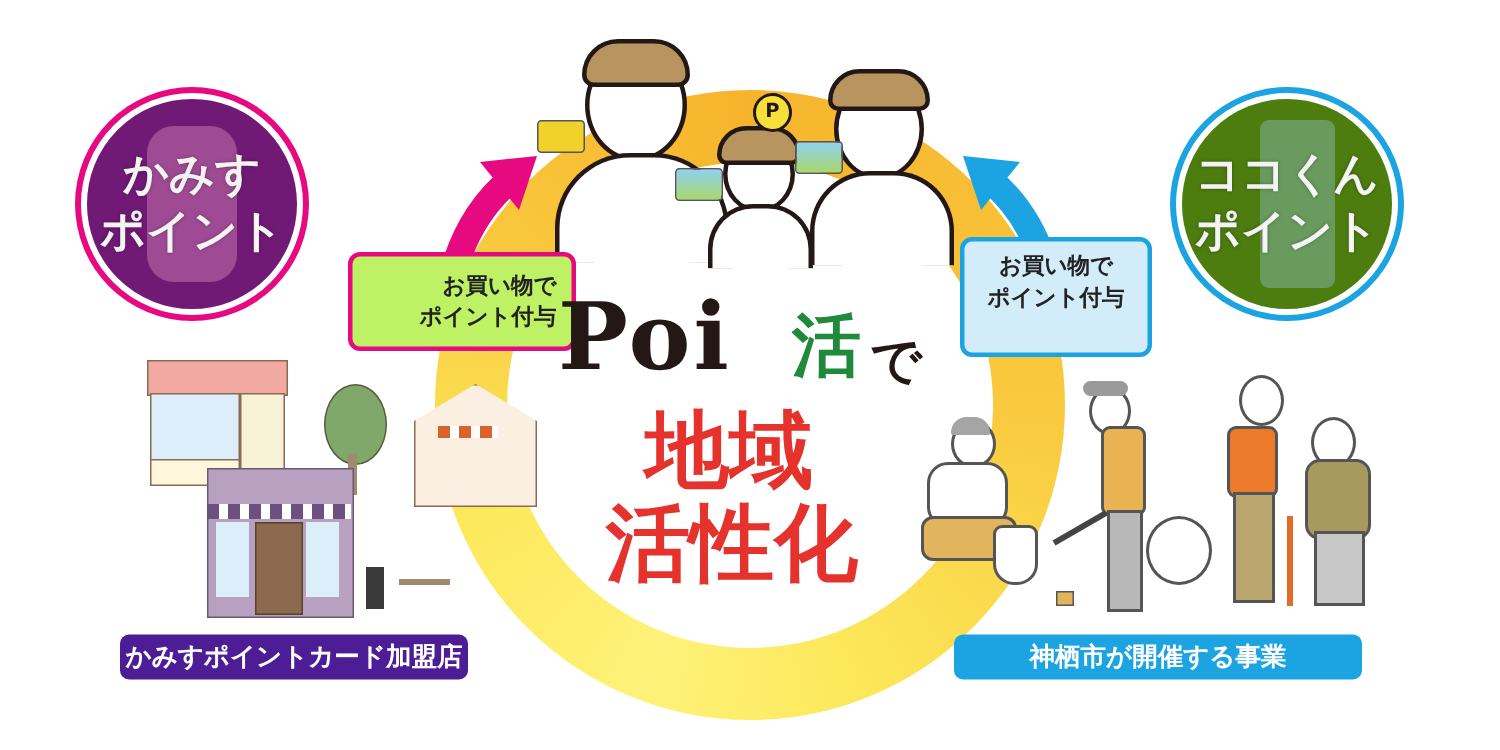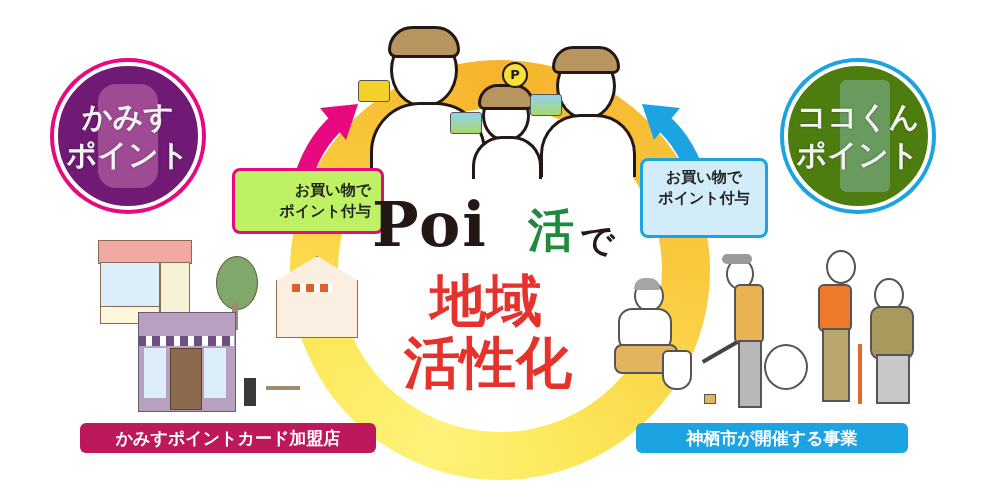--- a/index.html
+++ b/index.html
@@ -11,21 +11,21 @@
   .badge{width:140px;height:140px;border-radius:50%;border:4px solid #fff;box-shadow:0 0 0 4px currentColor;
     display:flex;flex-direction:column;align-items:center;justify-content:center;color:#fff;font-weight:bold;font-size:30px;line-height:38px;}
   .badge span{color:#fff;-webkit-text-stroke:1px rgba(0,0,0,0.05);text-shadow:0 0 3px rgba(0,0,0,0.25);}
   .badge-pink{left:54px;top:62px;background:#701a75;color:#e6097f;font-family:Liberation Serif, serif;}
   .badge-blue{left:784px;top:62px;background:#4d7c0f;color:#1ba3e2;}
   .badge-shape{position:absolute;border-radius:18px;opacity:.35;}
   .callout{border-radius:8px;border:3px solid;text-align:center;font-weight:bold;font-size:15px;line-height:21px;color:#222;padding:6px 10px;box-sizing:border-box;}
   .callout-pink{left:232px;top:168px;width:152px;height:66px;border-color:#e6097f;background:#bef264;padding-top:9px;text-align:right;}
   .callout-blue{left:640px;top:158px;width:128px;height:80px;border-color:#1ba3e2;background:#d3ecfa;}
   .label{height:30px;border-radius:6px;color:#fff;font-weight:bold;font-size:17px;line-height:30px;text-align:center;}
-  .label-pink{left:80px;top:423px;width:296px;background:#be185d;}
+  .label-pink{left:80px;top:423px;width:232px;background:#4c1d95;}
   .label-blue{left:636px;top:423px;width:272px;background:#1ba3e2;}
   .title-poi{left:372px;top:188px;font-family:"DejaVu Serif",serif;font-weight:bold;font-size:62px;color:#231815;letter-spacing:2px;}
   .title-katsu{left:528px;top:200px;font-weight:bold;font-size:46px;color:#1f8a3c;}
   .title-de{left:580px;top:218px;font-weight:bold;font-size:34px;color:#231815;}
   .title-red{color:#e6322d;font-weight:bold;font-size:56px;line-height:66px;text-align:center;}
   .person-head{border-radius:50%;background:#fff;border:3px solid #231815;}
   .hair{background:#b8955e;border:3px solid #231815;}
   .card{border:1px solid #555;border-radius:3px;}
 </style>
 </head>

